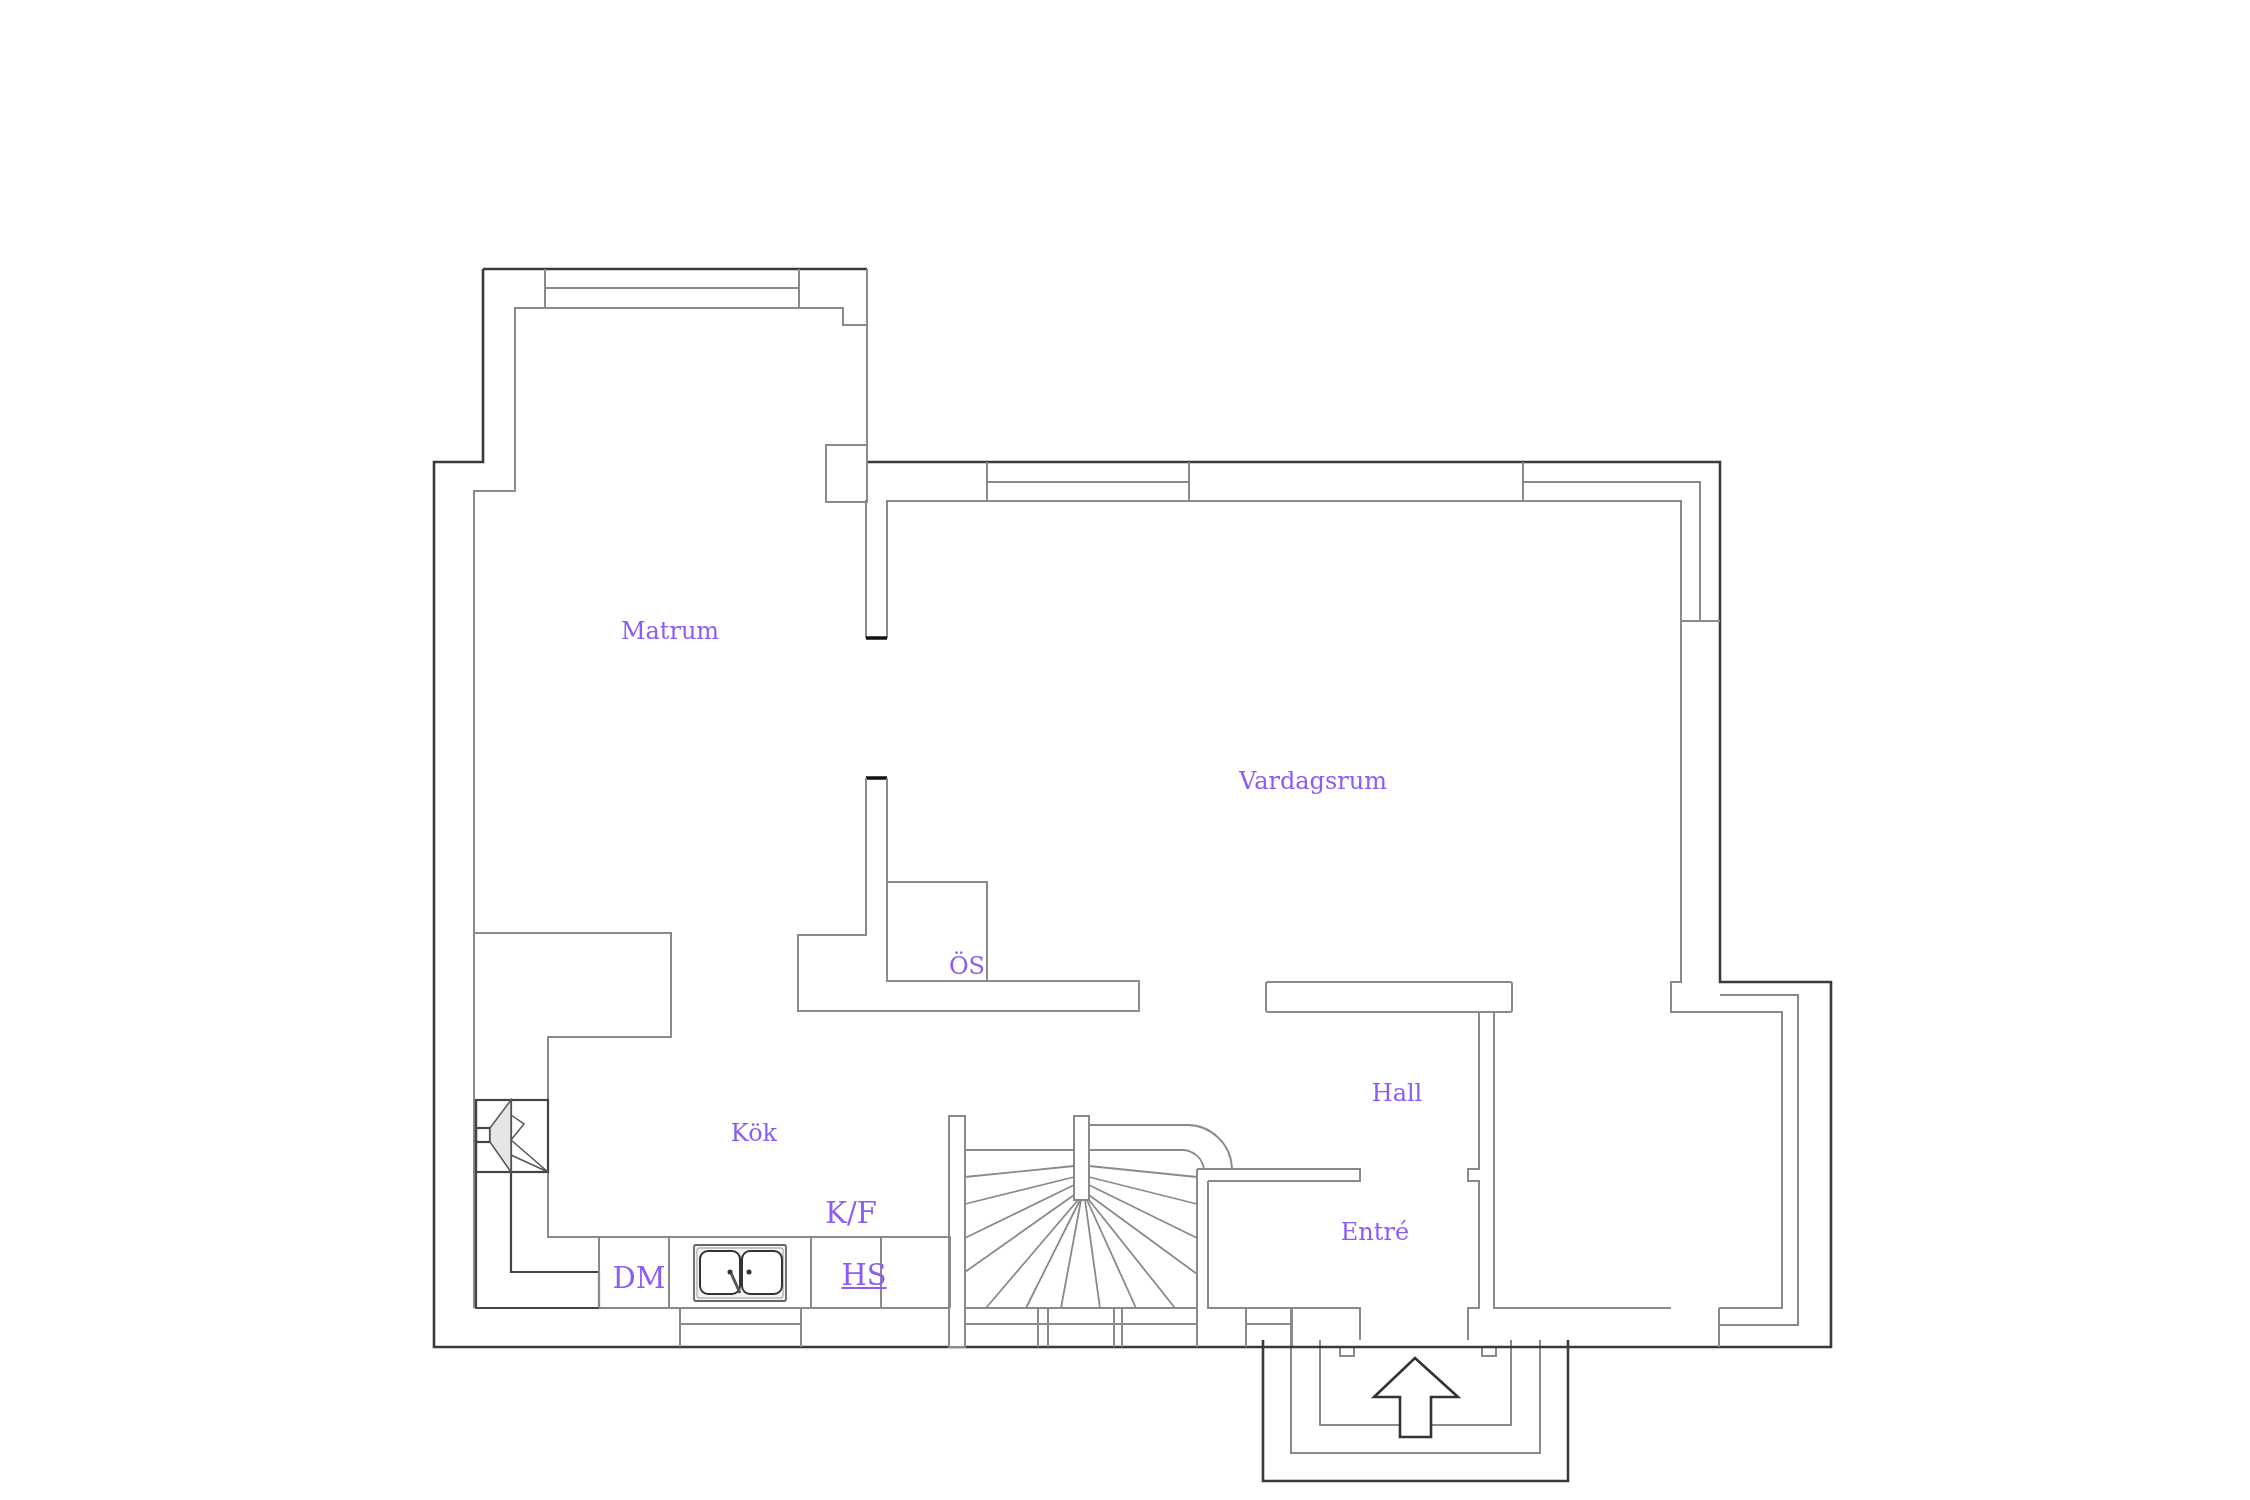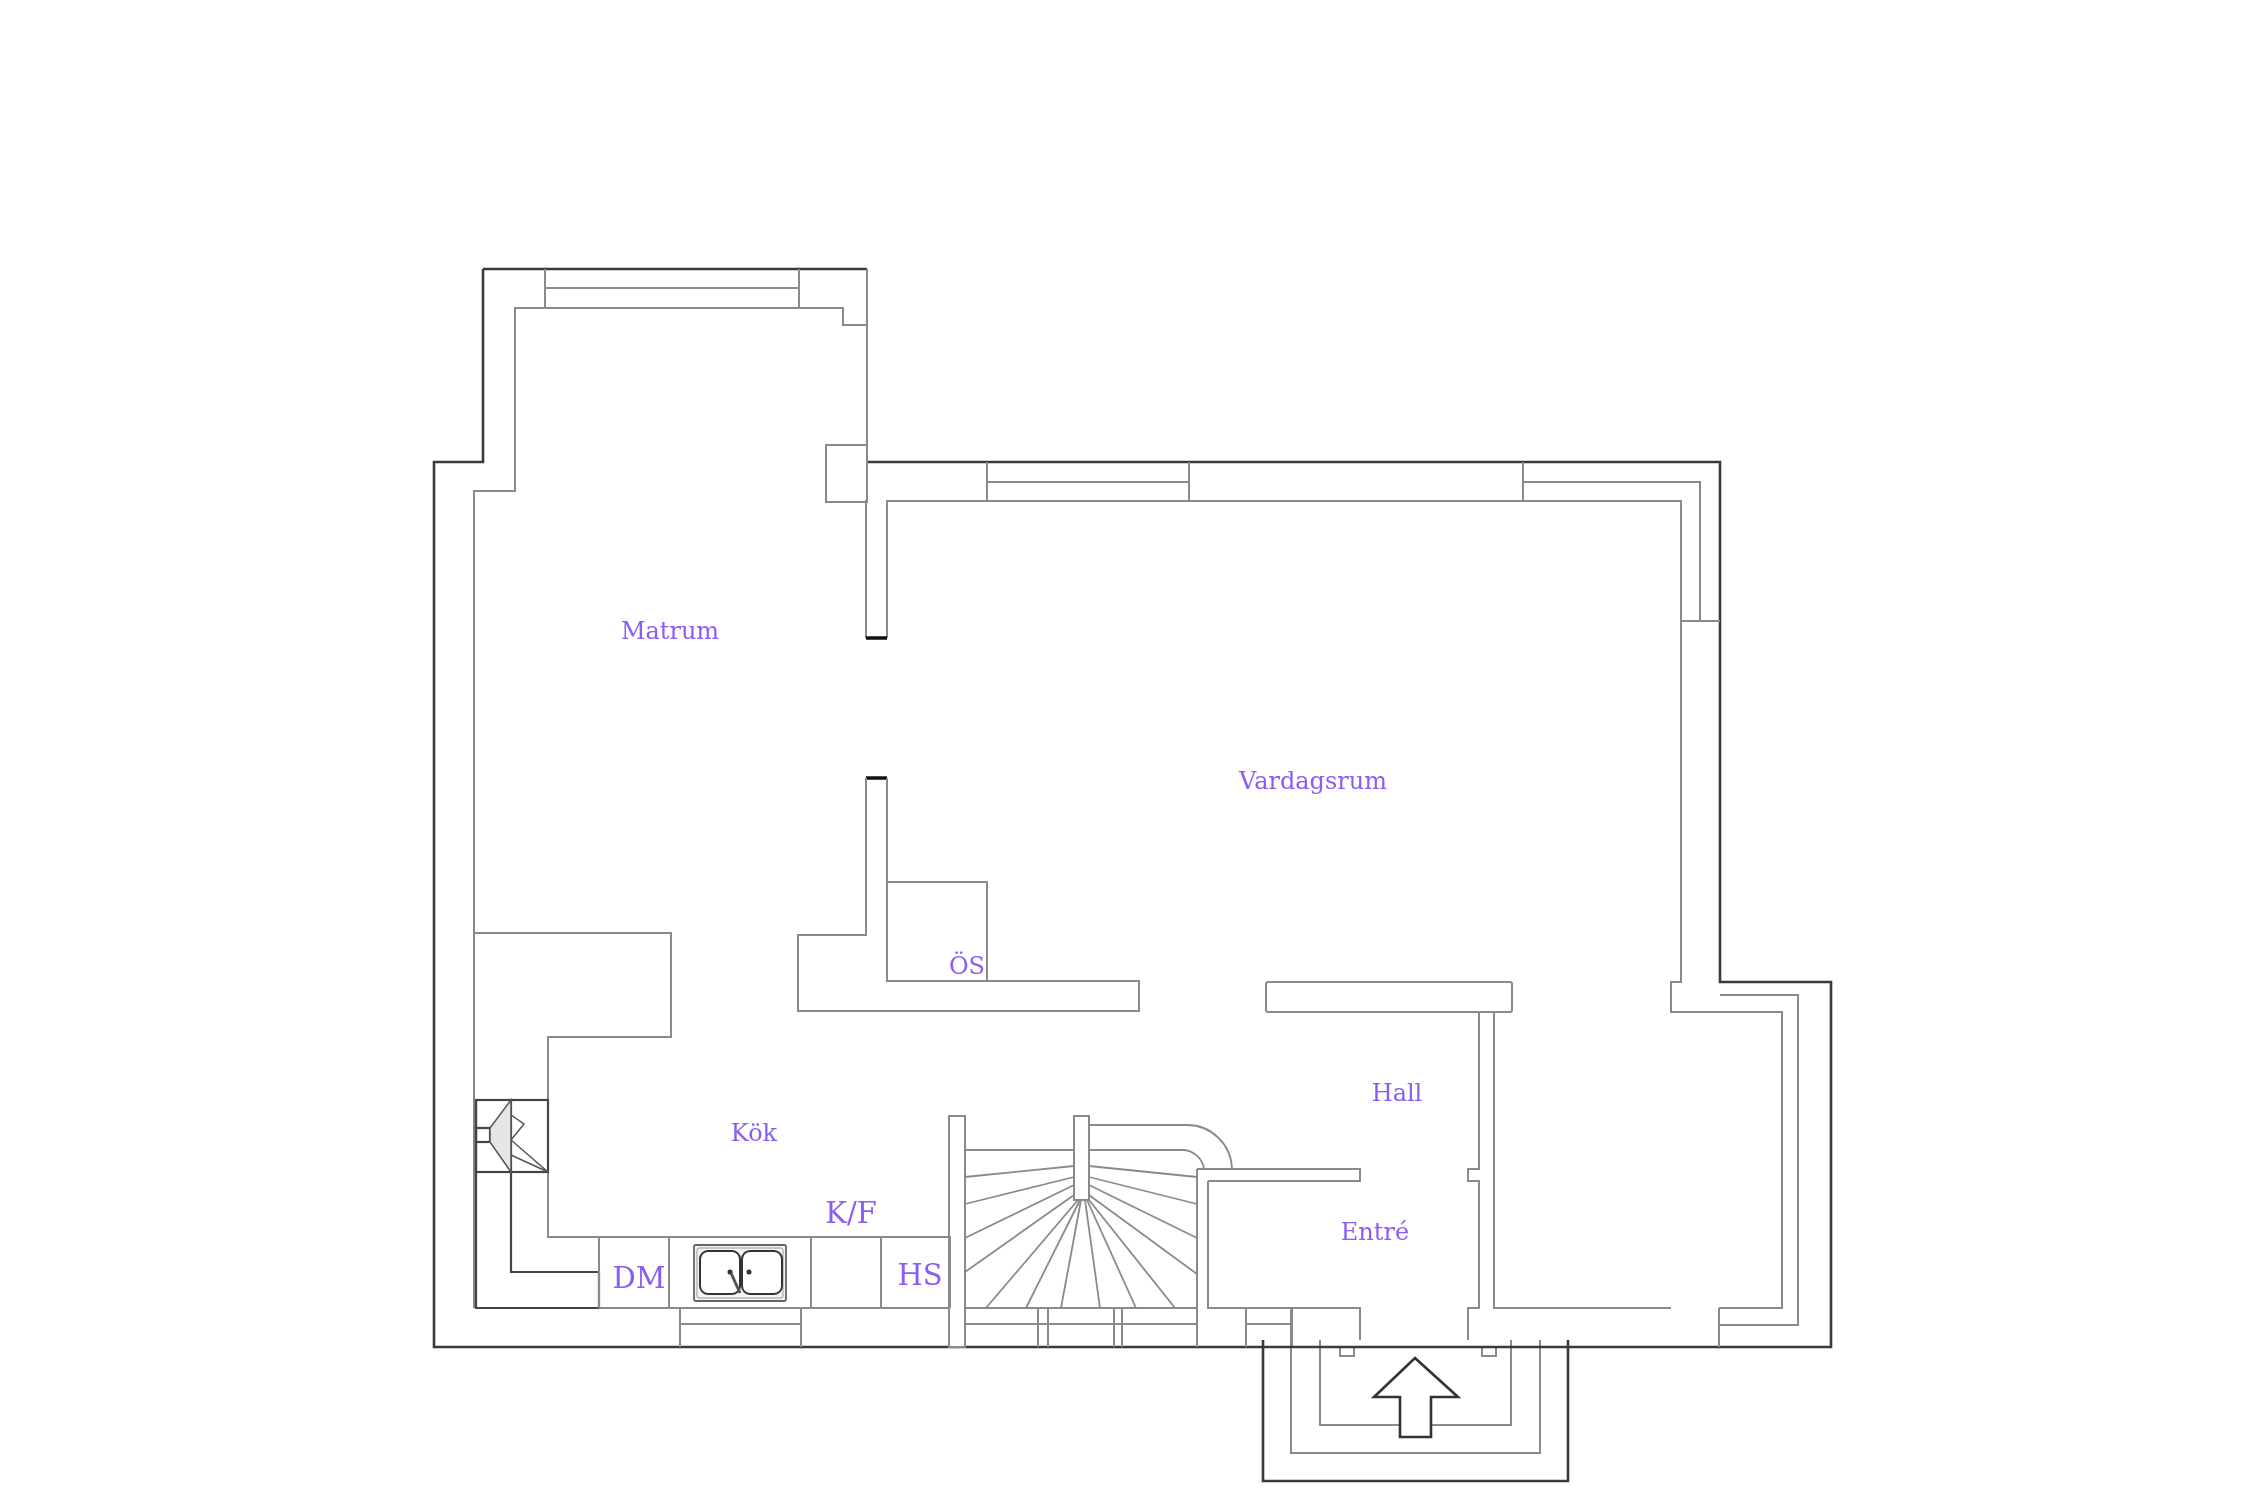--- a/index.html
+++ b/index.html
@@ -173,13 +173,13 @@
 
 <div class="label" style="left:670px; top:631px;">Matrum</div>
 <div class="label" style="left:1313px; top:733px;margin-top:48px;">Vardagsrum</div>
 <div class="label" style="left:943px; top:966px;margin-left:24px;">ÖS</div>
 <div class="label" style="left:754px; top:1133px;">Kök</div>
 <div class="label" style="left:1397px; top:1093px;">Hall</div>
 <div class="label" style="left:1367px; top:1232px;margin-left:8px;">Entré</div>
 
 <div class="label small" style="left:639px; top:1278px;">DM</div>
 <div class="label small" style="left:851px; top:1213px;">K/F</div>
-<div class="label small" style="left:920px; top:1275px;">HS</div>
+<div class="label small" style="left:864px; top:1275px;text-decoration:underline;">HS</div>
 
 </body></html>

